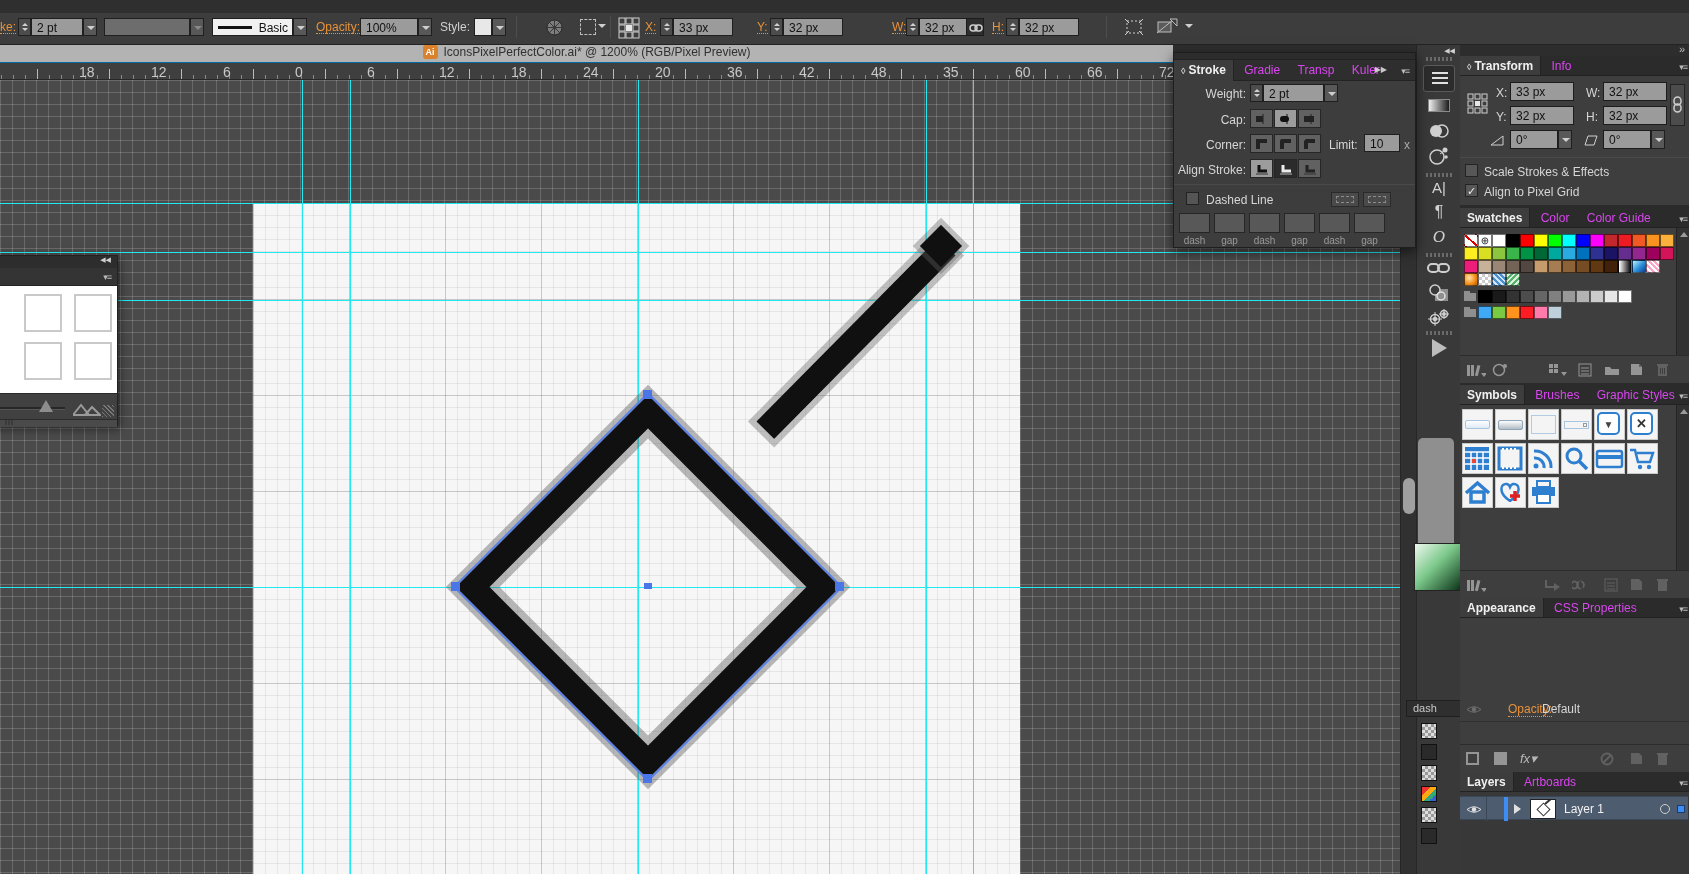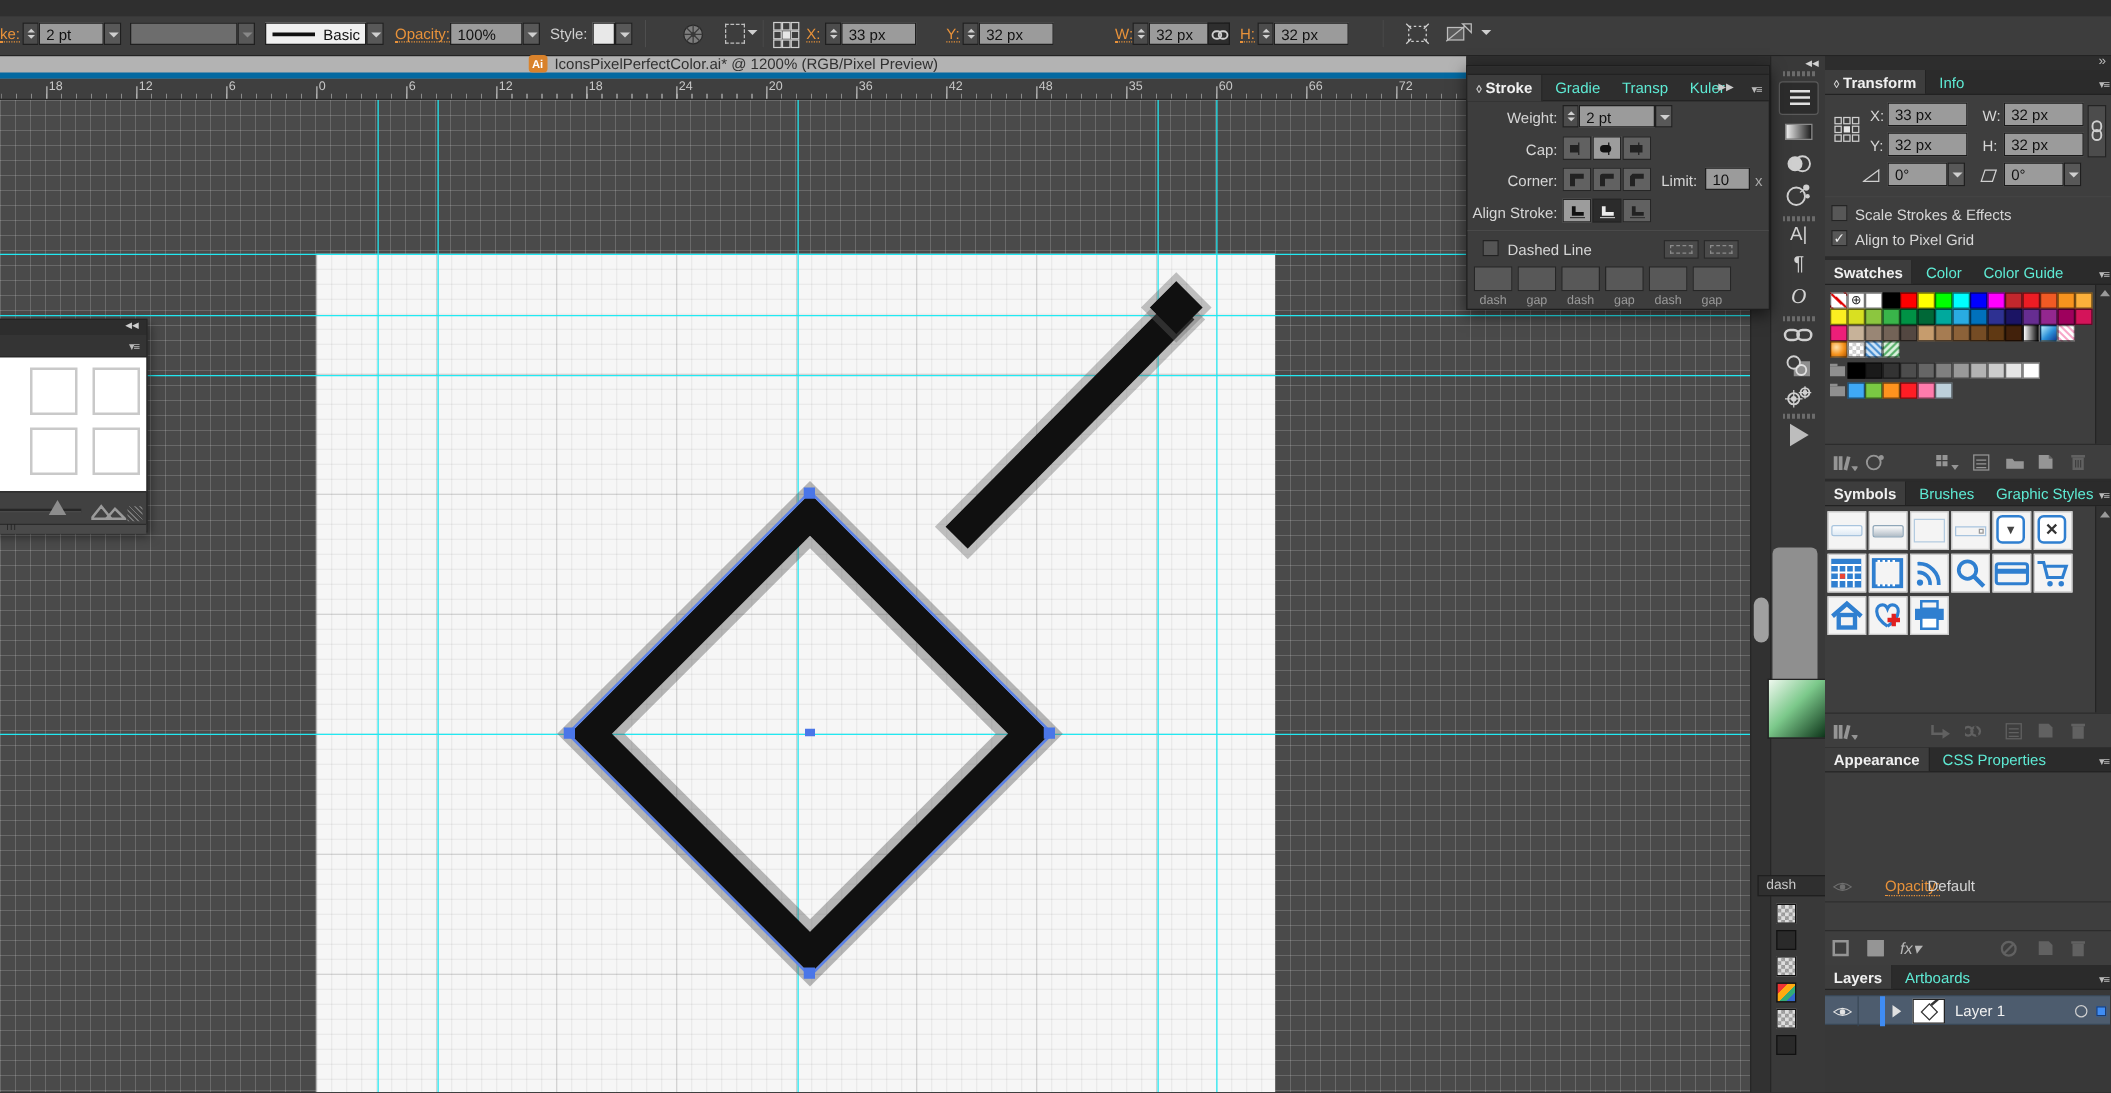--- a/index.html
+++ b/index.html
@@ -22,32 +22,32 @@
   .ddbtn.dis:after { border-top-color:#888; }
   .stepper { position:absolute; top:18px; width:13px; height:18px; background:#4c4c4c; border:1px solid #1f1f1f; }
   .stepper:before, .stepper:after { content:""; position:absolute; left:3px; border:3px solid transparent; }
   .stepper:before { top:1px; border-bottom-color:#cfcfcf; }
   .stepper:after  { bottom:1px; border-top-color:#cfcfcf; }
   .olbl { position:absolute; top:21px; color:#e8923a; border-bottom:1px dotted #e8923a; line-height:12px; }
   .wlbl { position:absolute; top:21px; color:#cfcfcf; line-height:12px; }
   .vsep { position:absolute; top:16px; width:1px; height:22px; background:#2a2a2a; border-right:1px solid #4e4e4e; }
 
   
-  #titlebar { left:0; top:45px; width:1173px; height:18px; background:#b3b3b3; border-bottom:5px solid #0369a1;
-              display:flex; align-items:flex-end; justify-content:center; color:#303030; }
+  #titlebar { left:0; top:45px; width:1173px; height:18px; background:#b3b3b3; border-bottom:1px solid #0369a1;
+              display:flex; align-items:flex-start; justify-content:center; color:#303030; }
   #titlebar .badge { display:inline-block; width:15px; height:14px; background:#d9822b; border-radius:3px;
                      color:#fff; font-size:9px; font-weight:bold; text-align:center; line-height:14px; margin-right:6px; }
   #title-dark { left:1173px; top:45px; width:243px; height:18px; background:#2e2e2e; }
 
   
   #ruler { left:0; top:63px; width:1416px; height:17px; background:#3f3f3f; border-bottom:1px solid #282828;
            background-image:repeating-linear-gradient(90deg,#8a8a8a 0 1px,transparent 1px 12px);
            background-size:100% 4px; background-position:1px bottom; background-repeat:no-repeat; }
   .rtick { position:absolute; bottom:0; width:1px; height:10px; background:#bbb; }
-  .rnum { position:absolute; top:1px; font-size:10px; color:#c9c9c9; transform:translateX(2px); }
+  .rnum { position:absolute; top:1px; font-size:14px; color:#c9c9c9; transform:translateX(2px);margin-left:40px; }
 
   
   #canvas { left:0; top:80px; width:1400px; height:794px; overflow:hidden;
     background-color:#4a4a4a;
     background-image:linear-gradient(rgba(255,255,255,.17) 1px, transparent 1px),
                      linear-gradient(90deg, rgba(255,255,255,.17) 1px, transparent 1px);
     background-size:12px 12px; }
   #artboard { position:absolute; left:253px; top:123px; width:767px; height:671px;
     background-color:#f6f6f6;
     background-image:
@@ -88,21 +88,21 @@
   #navpanel .grip { position:absolute; right:3px; bottom:10px; width:12px; height:12px;
       background:repeating-linear-gradient(45deg,#777 0 1px,transparent 1px 3px); }
   #navpanel .bstrip { position:absolute; left:0; bottom:0; width:100%; height:8px; background:#4a4a4a; border-top:1px solid #2b2b2b; }
   #navpanel .iii { position:absolute; left:44px; bottom:1px; font-size:7px; color:#222; letter-spacing:1px; }
 
   
   #strokepanel { left:1173px; top:52px; width:243px; height:196px; background:#3d3d3d; border:1px solid #1e1e1e;
                  box-shadow:0 4px 12px rgba(0,0,0,.55); z-index:12; }
   #strokepanel .hdr { position:absolute; left:0; top:0; width:100%; height:7px; background:#2c2c2c; border-bottom:1px solid #222; }
   #strokepanel .tabbar { position:absolute; left:0; top:7px; width:100%; height:21px; background:#2e2e2e; border-bottom:1px solid #232323; }
-  .ptab { position:relative; display:inline-block; height:21px; line-height:20px; padding:0 7px; color:#5eead4; font-size:12px; }
+  .ptab { position:relative; display:inline-block; height:21px; line-height:20px; padding:0 7px; color:#d946ef; font-size:12px; }
   .ptab.active { background:#3d3d3d; color:#f0f0f0; font-weight:bold; border-right:1px solid #232323;}
   .ptab .dia { font-size:9px; margin-right:3px; color:#cfcfcf; }
   .srow-lbl { position:absolute; color:#d6d6d6; font-size:12px; text-align:right; width:72px; }
   .sp-fld { position:absolute; height:18px; background:#9b9b9b; color:#111; border:1px solid #1f1f1f; padding:2px 4px 0 5px; font-size:12px; }
   .tbtn { position:absolute; width:23px; height:19px; background:#616161; border:1px solid #262626; display:flex; align-items:center; justify-content:center; }
   .tbtn.sel-light { background:#9c9c9c; }
   .tbtn.sel-dark { background:#2b2b2b; }
   .chk { position:absolute; width:13px; height:13px; background:#555; border:1px solid #222; color:#eee; font-size:11px; line-height:12px; text-align:center; }
   .dashf { position:absolute; width:31px; height:20px; background:#585858; border:1px solid #262626; }
   .dashl { position:absolute; color:#9a9a9a; font-size:10px; width:31px; text-align:center; }

